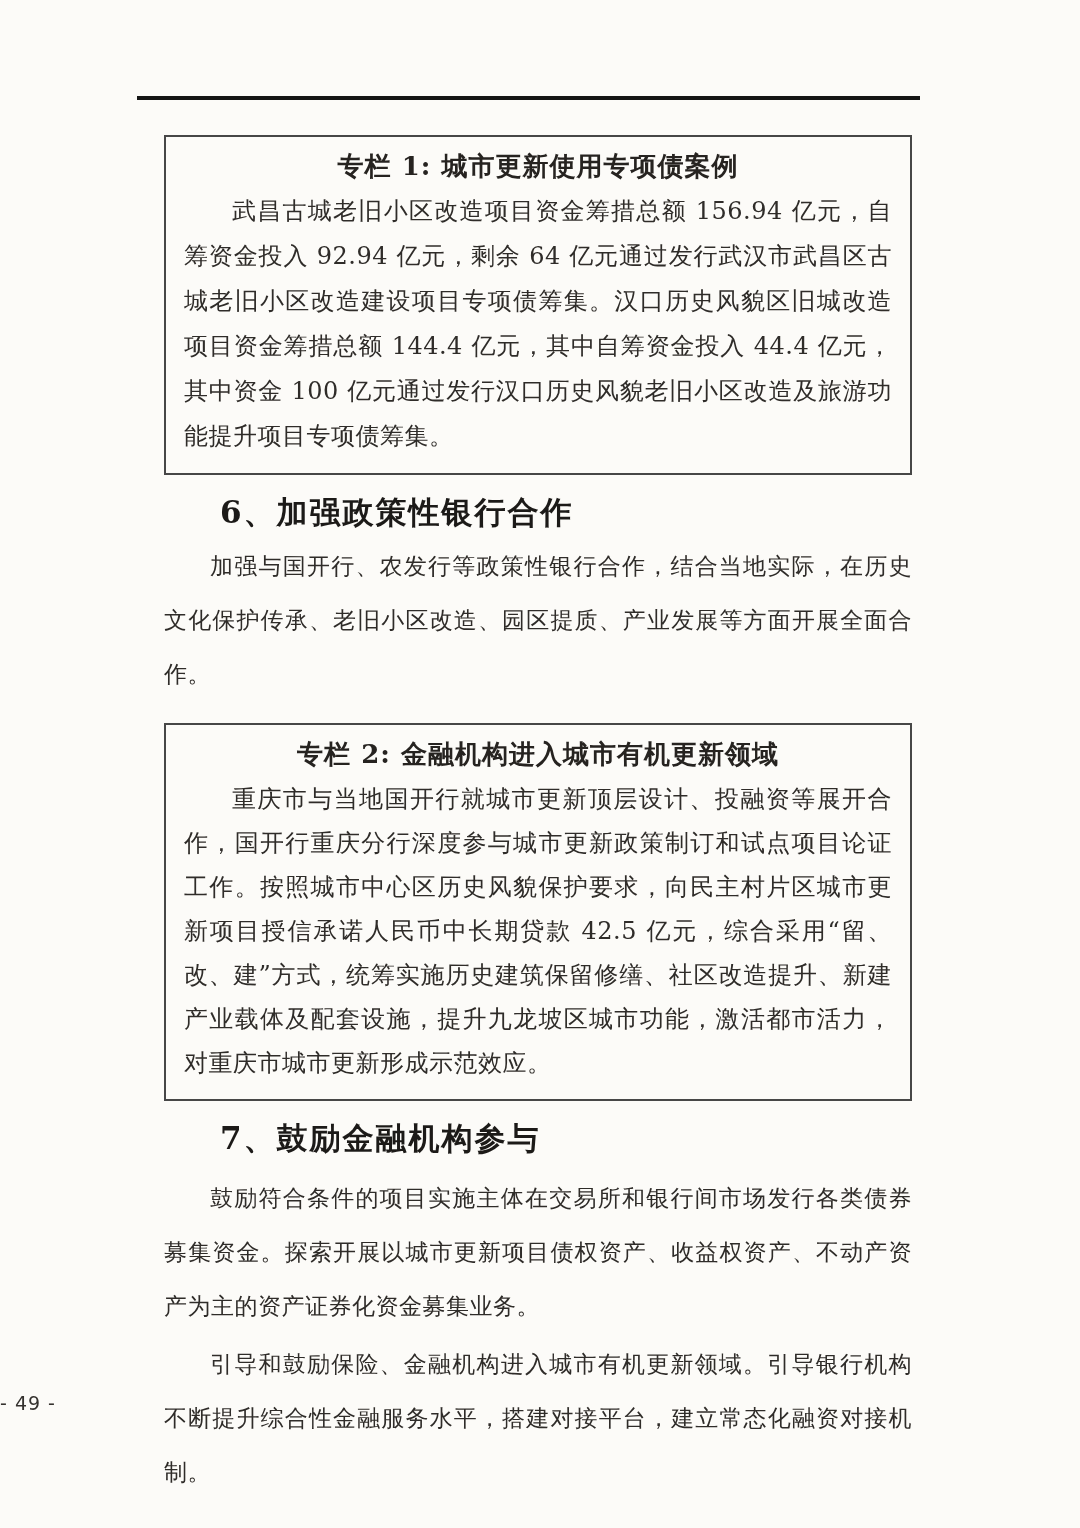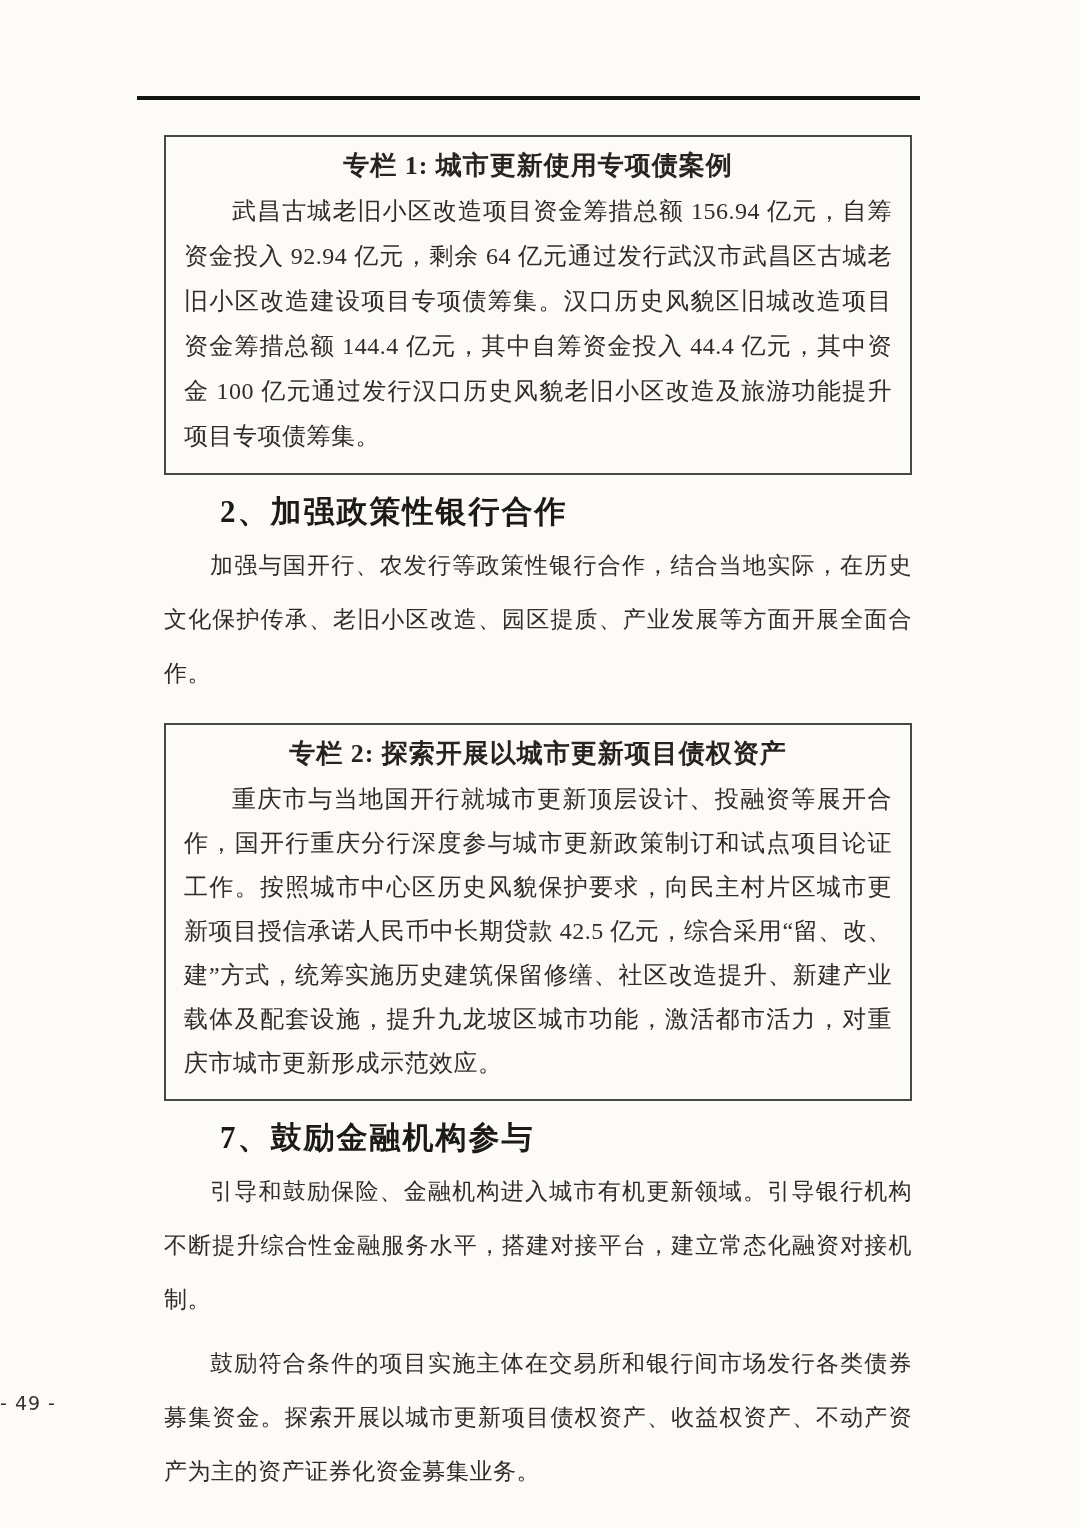--- a/index.html
+++ b/index.html
@@ -22,21 +22,20 @@
     top: 96px;
     width: 783px;
     height: 4px;
     background: #151515;
   }
   .content {
     position: absolute;
     left: 164px;
     top: 135px;
     width: 748px;
-    font-family: Liberation Serif, serif;
   }
   .callout {
     box-sizing: border-box;
     border: 2px solid #474747;
     padding: 8px 16px 12px 16px;
     background: #fcfbf8;
   }
   .callout-title {
     text-align: center;
     font-weight: 600;
@@ -94,32 +93,32 @@
 
   <div class="header-rule"></div>
 
   <div class="content">
 
     <div class="callout box-1">
       <div class="callout-title">专栏 1: 城市更新使用专项债案例</div>
       <p class="callout-body">武昌古城老旧小区改造项目资金筹措总额 156.94 亿元，自筹资金投入 92.94 亿元，剩余 64 亿元通过发行武汉市武昌区古城老旧小区改造建设项目专项债筹集。汉口历史风貌区旧城改造项目资金筹措总额 144.4 亿元，其中自筹资金投入 44.4 亿元，其中资金 100 亿元通过发行汉口历史风貌老旧小区改造及旅游功能提升项目专项债筹集。</p>
     </div>
 
-    <h2 class="section-heading">2、加强政策性银行合作</h2>
+    <h2 class="section-heading">6、加强政策性银行合作</h2>
 
     <p class="body-para">加强与国开行、农发行等政策性银行合作，结合当地实际，在历史文化保护传承、老旧小区改造、园区提质、产业发展等方面开展全面合作。</p>
 
     <div class="callout box-2">
-      <div class="callout-title">专栏 2: 探索开展以城市更新项目债权资产</div>
+      <div class="callout-title">专栏 2: 金融机构进入城市有机更新领域</div>
       <p class="callout-body">重庆市与当地国开行就城市更新顶层设计、投融资等展开合作，国开行重庆分行深度参与城市更新政策制订和试点项目论证工作。按照城市中心区历史风貌保护要求，向民主村片区城市更新项目授信承诺人民币中长期贷款 42.5 亿元，综合采用“留、改、建”方式，统筹实施历史建筑保留修缮、社区改造提升、新建产业载体及配套设施，提升九龙坡区城市功能，激活都市活力，对重庆市城市更新形成示范效应。</p>
     </div>
 
     <h2 class="section-heading">7、鼓励金融机构参与</h2>
 
+    <p class="body-para second">鼓励符合条件的项目实施主体在交易所和银行间市场发行各类债券募集资金。探索开展以城市更新项目债权资产、收益权资产、不动产资产为主的资产证券化资金募集业务。</p>
+
     <p class="body-para">引导和鼓励保险、金融机构进入城市有机更新领域。引导银行机构不断提升综合性金融服务水平，搭建对接平台，建立常态化融资对接机制。</p>
-
-    <p class="body-para second">鼓励符合条件的项目实施主体在交易所和银行间市场发行各类债券募集资金。探索开展以城市更新项目债权资产、收益权资产、不动产资产为主的资产证券化资金募集业务。</p>
 
   </div>
 
   <div class="page-number">- 49 -</div>
 
 </div>
 
 </body></html>

